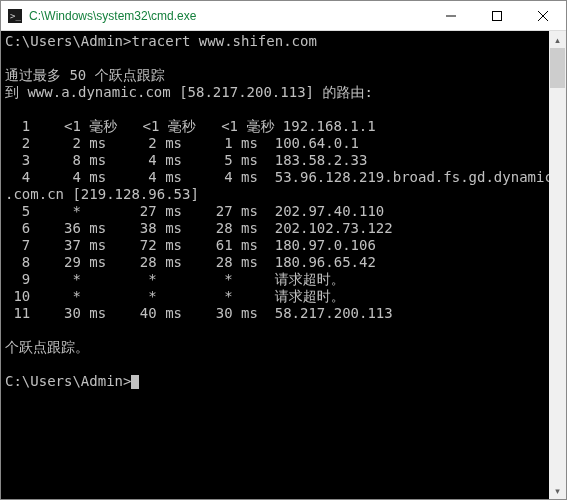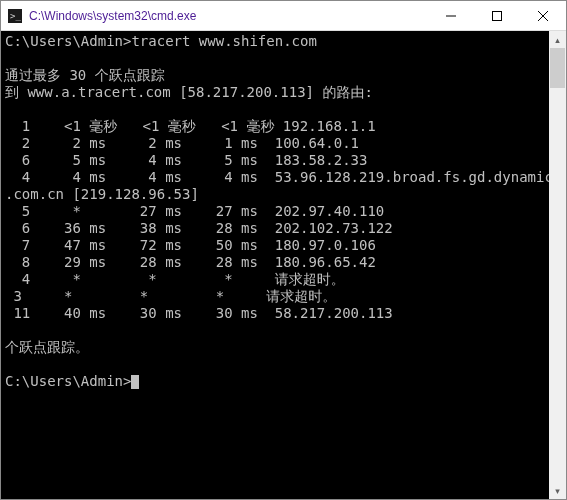--- a/index.html
+++ b/index.html
@@ -29,21 +29,21 @@
       width: 16px;
       height: 16px;
       margin: 0 6px;
       display: flex;
       align-items: center;
       justify-content: center;
     }
     .titlebar-title {
       flex: 1;
       font-size: 12px;
-      color: #4c1d95;
+      color: #15803d;
       white-space: nowrap;
       overflow: hidden;
     }
     .titlebar-buttons {
       display: flex;
     }
     .titlebar-btn {
       width: 46px;
       height: 30px;
       display: flex;
@@ -131,35 +131,35 @@
         <svg width="10" height="10" viewBox="0 0 10 10">
             <line x1="0" y1="0" x2="10" y2="10" stroke="#000" stroke-width="1"></line>
             <line x1="10" y1="0" x2="0" y2="10" stroke="#000" stroke-width="1"></line>
           </svg>
       </div>
     </div>
   </div>
   <div class="terminal-wrap">
     <div class="terminal"><span>C:\Users\Admin&gt;</span><span>tracert www.shifen.com</span>
 <span></span>
-<span>通过最多 30 个跃点跟踪</span>
-<span>到 www.a.tracert.com [58.217.200.113] 的路由:</span>
+<span>通过最多 50 个跃点跟踪</span>
+<span>到 www.a.dynamic.com [58.217.200.113] 的路由:</span>
 <span></span>
 <span>  1    &lt;1 毫秒   &lt;1 毫秒   &lt;1 毫秒 192.168.1.1</span>
 <span>  2     2 ms     2 ms     1 ms  100.64.0.1</span>
-<span>  6     5 ms     4 ms     5 ms  183.58.2.33</span>
+<span>  3     8 ms     4 ms     5 ms  183.58.2.33</span>
 <span>  4     4 ms     4 ms     4 ms  53.96.128.219.broad.fs.gd.dynamic.163data</span>
 <span>.com.cn [219.128.96.53]</span>
 <span>  5     *       27 ms    27 ms  202.97.40.110</span>
 <span>  6    36 ms    38 ms    28 ms  202.102.73.122</span>
-<span>  7    47 ms    72 ms    50 ms  180.97.0.106</span>
+<span>  7    37 ms    72 ms    61 ms  180.97.0.106</span>
 <span>  8    29 ms    28 ms    28 ms  180.96.65.42</span>
-<span>  4     *        *        *     请求超时。</span>
-<span> 3     *        *        *     请求超时。</span>
-<span> 11    40 ms    30 ms    30 ms  58.217.200.113</span>
+<span>  9     *        *        *     请求超时。</span>
+<span> 10     *        *        *     请求超时。</span>
+<span> 11    30 ms    40 ms    30 ms  58.217.200.113</span>
 <span></span>
 <span>个跃点跟踪。</span>
 <span></span>
 <span>C:\Users\Admin&gt;</span><span class="cursor-blink"></span></div>
     <div class="scrollbar">
       <div class="scroll-arrow up">▴</div>
       <div class="scroll-thumb"></div>
       <div class="scroll-arrow down">▾</div>
     </div>
   </div>

